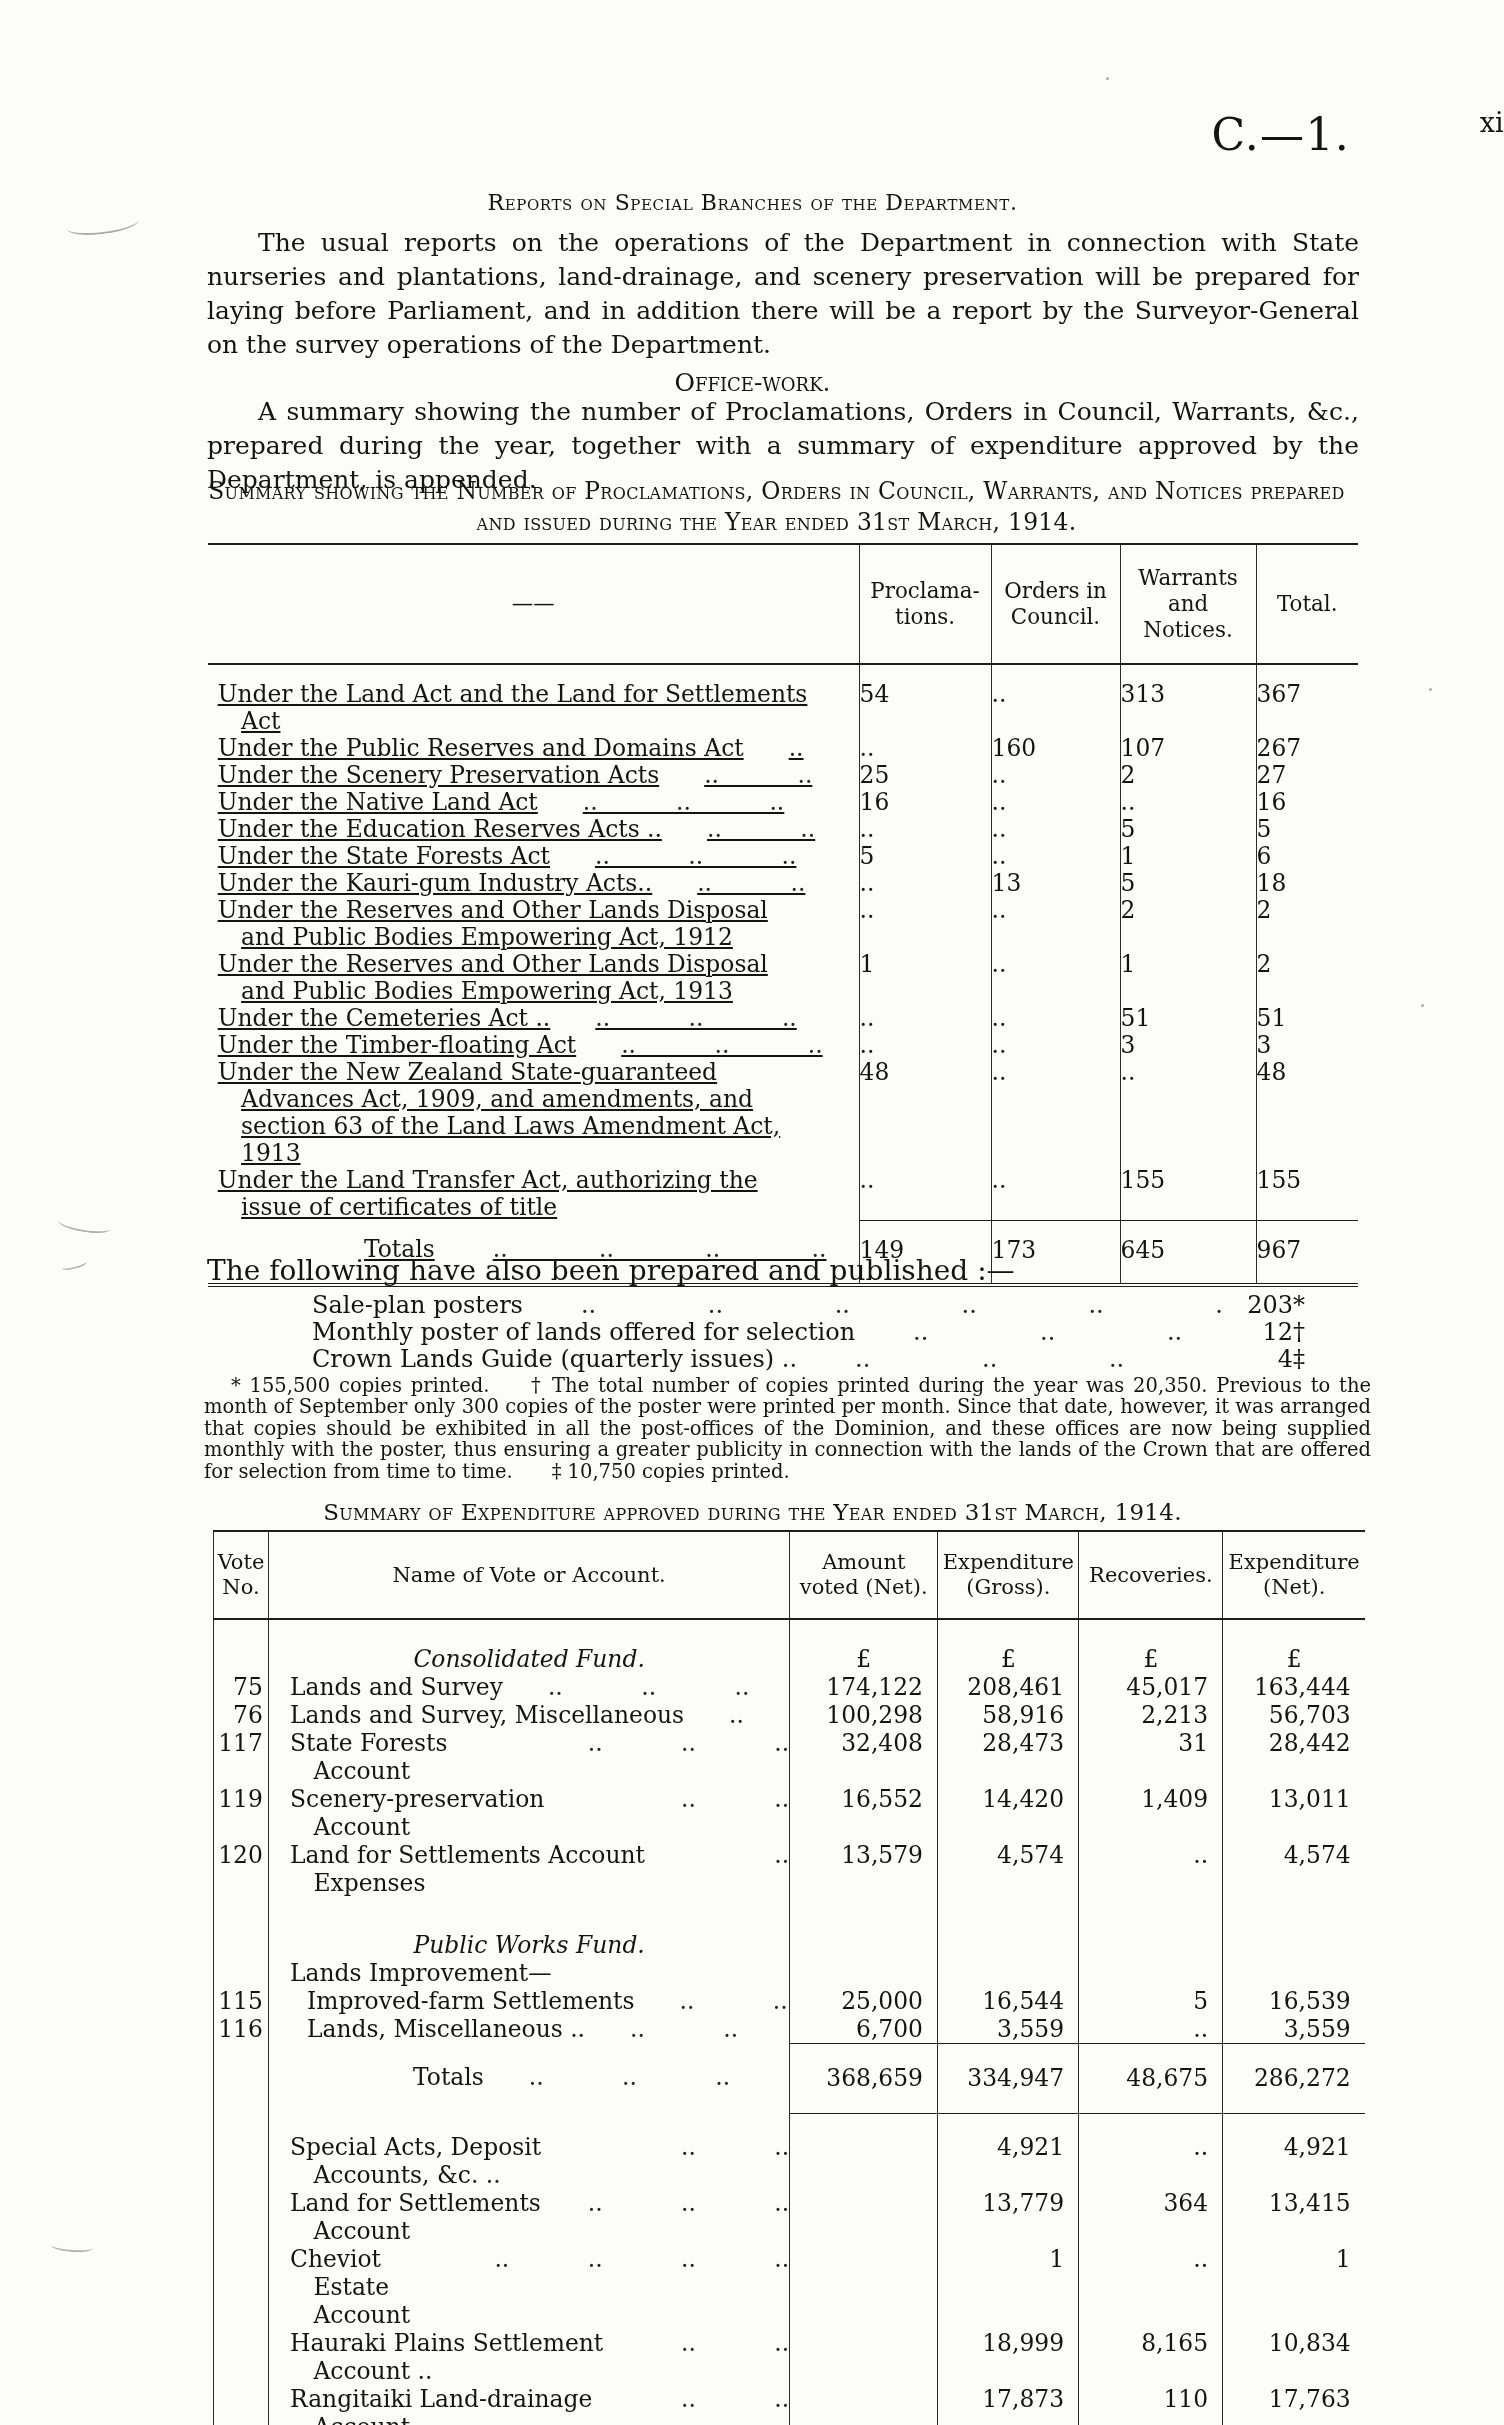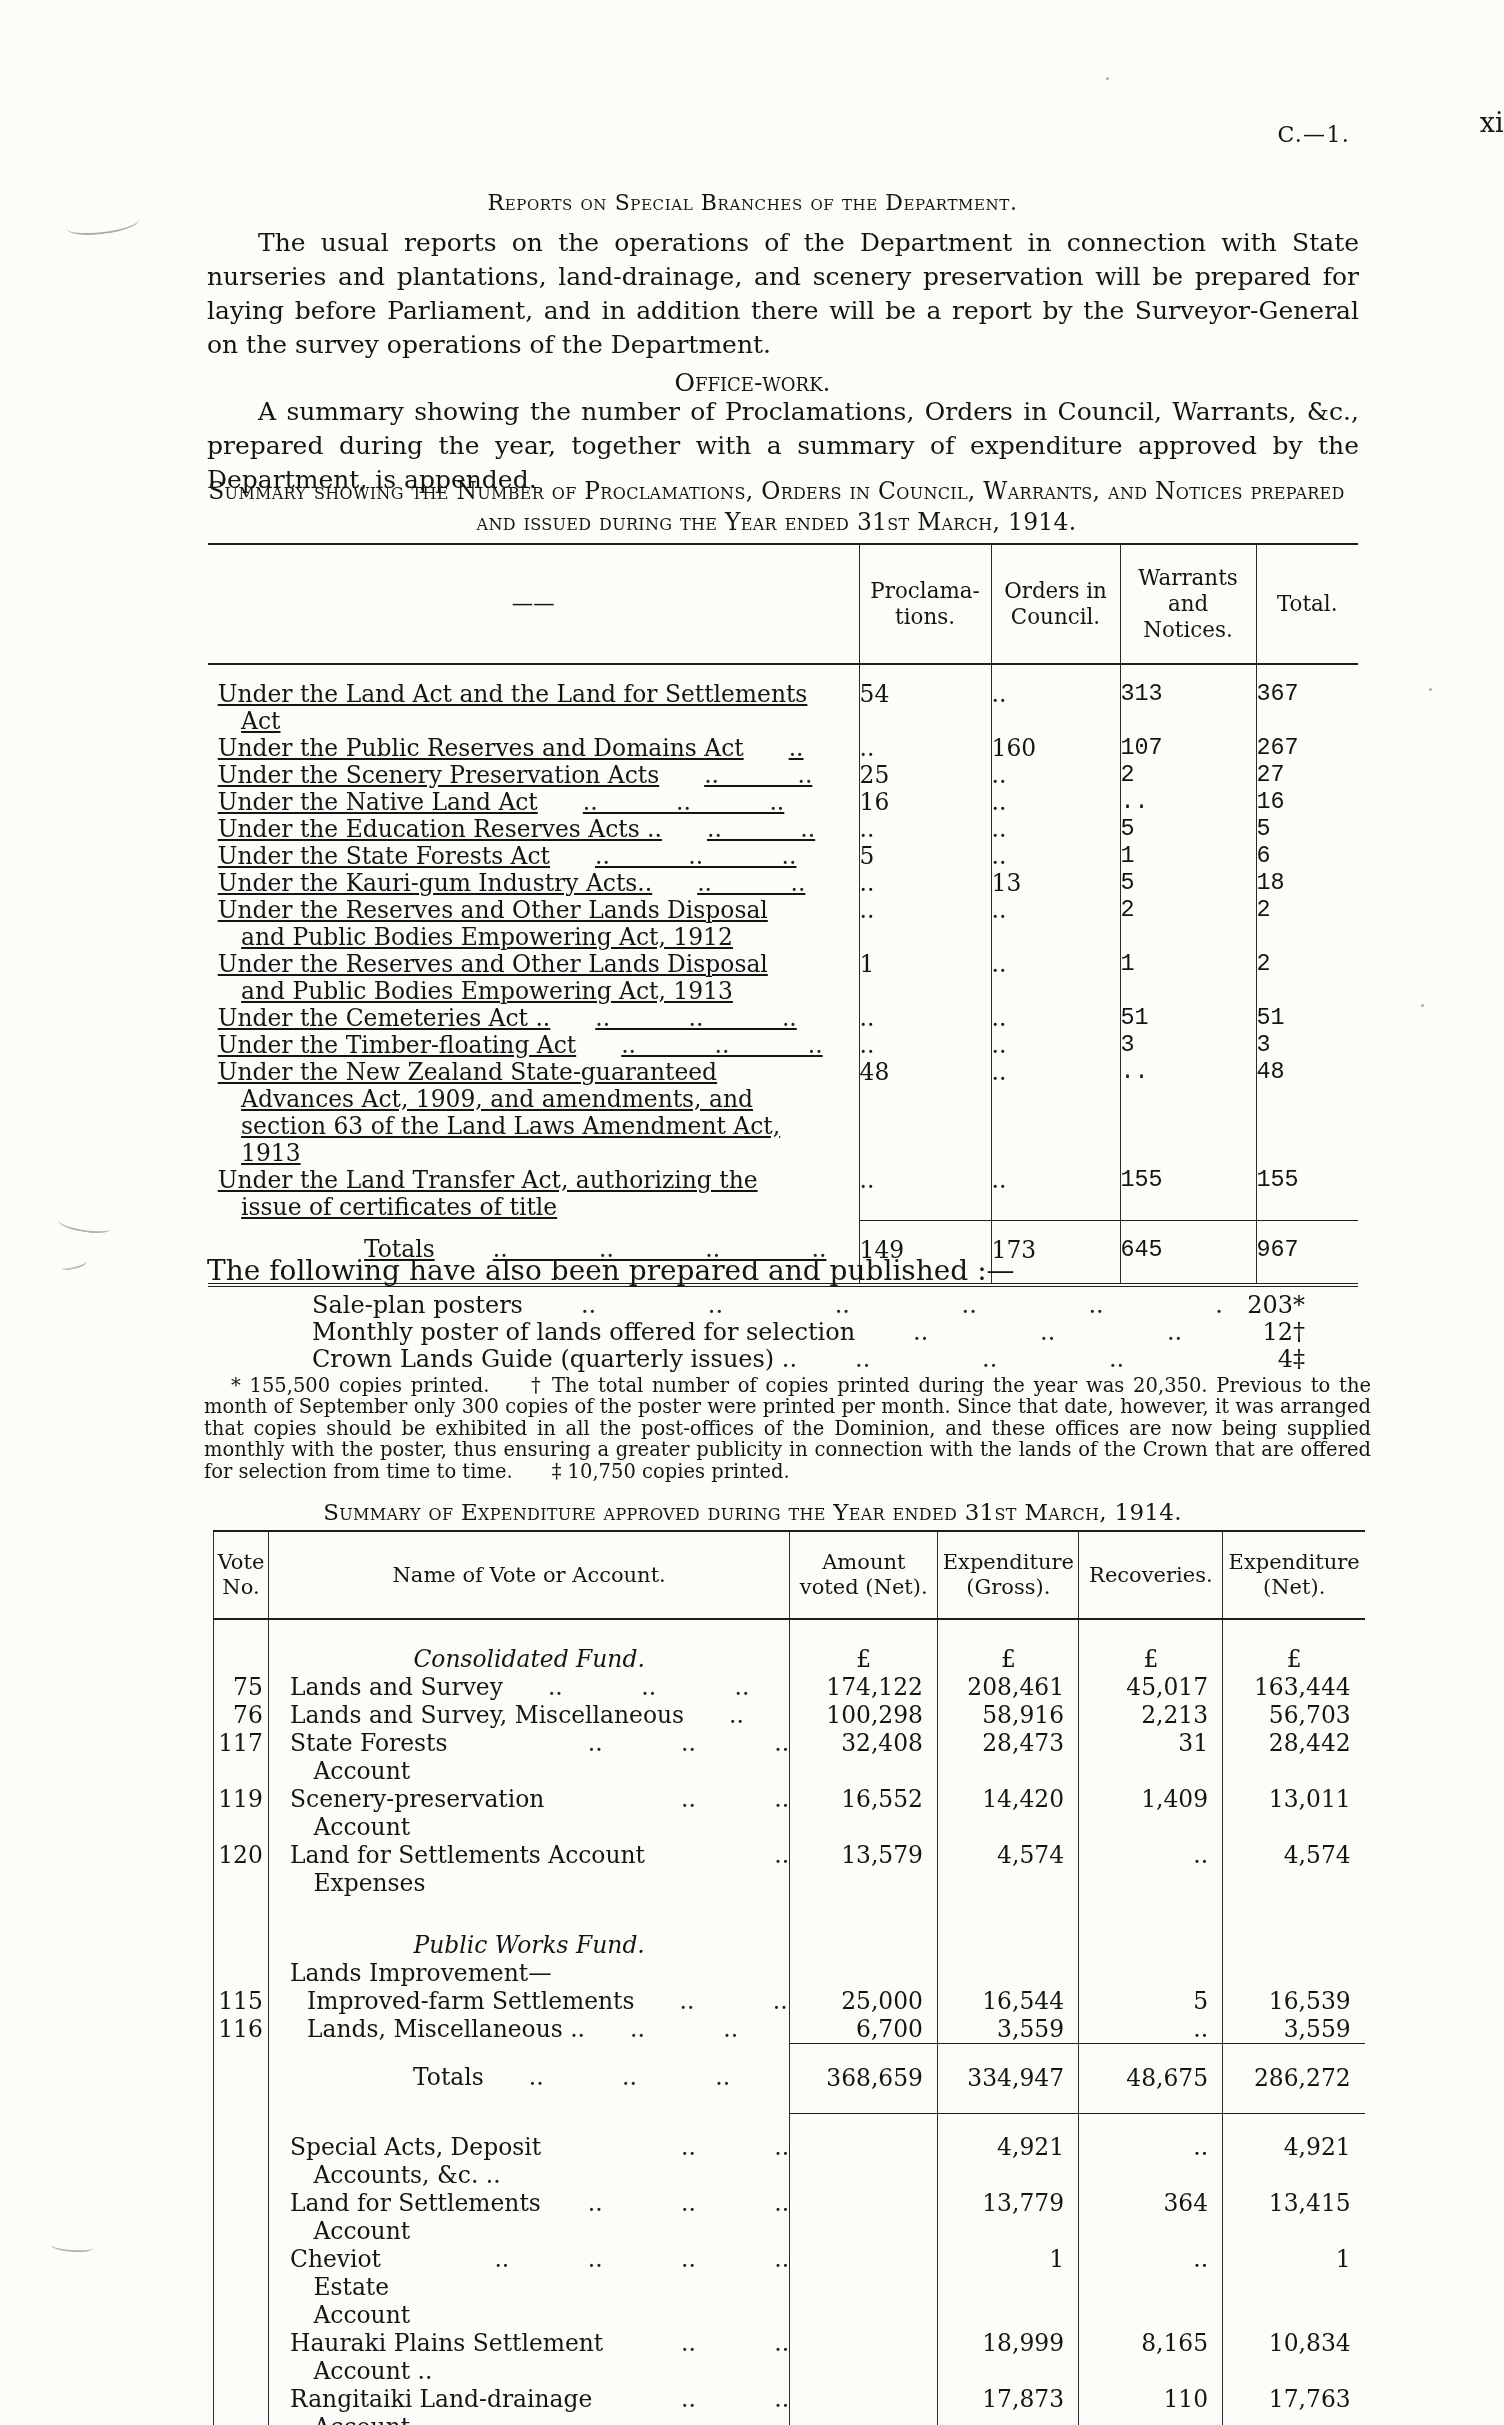--- a/index.html
+++ b/index.html
@@ -7,21 +7,21 @@
     position:relative;width:1505px;height:2426px;margin:0 auto;
     background:#fcfcf9;color:#141414;
     font-family:"DejaVu Serif","Liberation Serif",serif;
     overflow:hidden;
   }
   .sc{font-variant:small-caps;}
   .abs{position:absolute;}
 
   
   .pageno{top:107px;left:16px;width:100%;text-align:right;font-size:27px;}
-  .docref{top:109px;right:155px;font-size:22px;letter-spacing:1.3px;margin-top:13px;}
+  .docref{top:109px;right:155px;font-size:44px;letter-spacing:1.3px;}
 
   
   .h1{top:190px;left:0;width:100%;text-align:center;font-size:22px;letter-spacing:0.6px;}
   .para{left:207px;width:1152px;font-size:25px;line-height:34px;text-align:justify;text-indent:51px;}
   .p1{top:226px;}
   .officeh{top:368px;left:0;width:100%;text-align:center;font-size:25px;}
   .p2{top:395px;}
   .t1title{top:476px;left:195px;width:1163px;text-align:center;font-size:23.4px;line-height:31px;letter-spacing:0.3px;}
   .t2title{top:1499px;left:0;width:100%;text-align:center;font-size:23px;letter-spacing:0.3px;}
 
@@ -33,21 +33,21 @@
   
   .t1{left:208px;top:543px;width:1150px;border-top:2.6px solid #1e1e1e;border-bottom:4.5px double #1e1e1e;}
   .t1 th{font-weight:normal;font-size:21.4px;line-height:26px;vertical-align:middle;
          height:118px;text-align:center;white-space:pre-line;border-bottom:2.6px solid #1e1e1e;}
   .t1 td{font-size:23.4px;line-height:27px;}
   .t1 .stub{padding-left:9.7px;text-decoration:underline;}
   .sf{display:flex;align-items:baseline;}
   .sf .lbl{padding-left:23.4px;text-indent:-23.4px;}
   .sf .ldr{margin-left:45px;word-spacing:71px;white-space:nowrap;color:#222;}
   .t1 .num{text-align:left;}
-  .t1 .c4,.t1 .c5{padding-right:45px;font-family:Liberation Mono, monospace;}
+  .t1 .c4,.t1 .c5{padding-right:45px;}
   .t1 tbody tr:first-child td{padding-top:15.6px;}
   .t1 .tot td{padding-top:18px;padding-bottom:19.5px;}
   .t1 .tot .num{border-top:1.9px solid #1e1e1e;}
   .t1 .tot .stub{padding-left:156px;}
   .t1 .tot .ldr{margin-left:58px;word-spacing:84px;}
 
   
   .pubintro{top:1254px;left:207px;width:1152px;font-size:28px;}
   .publist{top:1291px;left:207px;width:1098px;font-size:24px;}
   .pubrow{display:flex;align-items:baseline;height:27px;}

